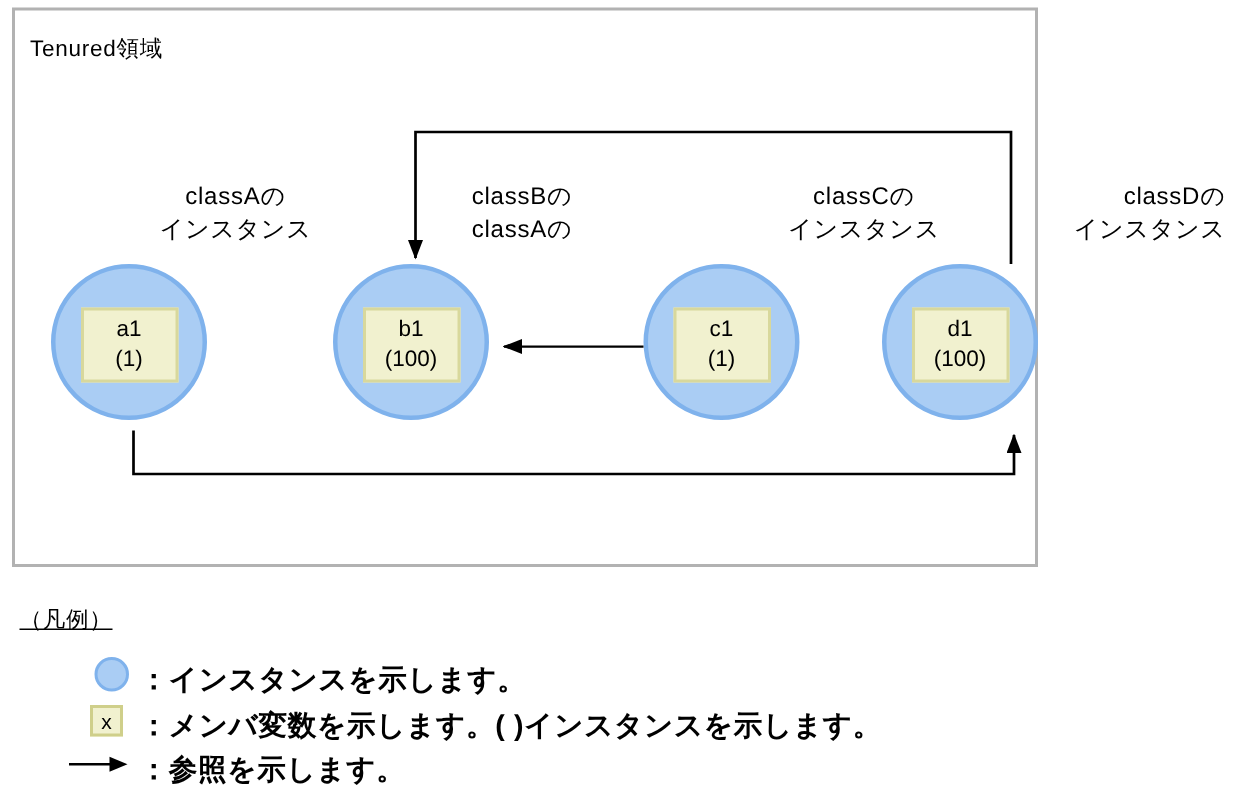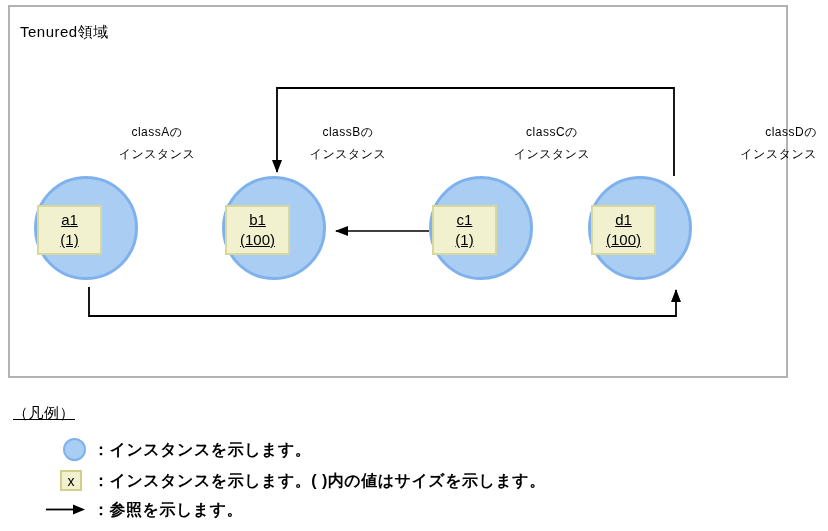--- a/index.html
+++ b/index.html
@@ -10,56 +10,56 @@
     font-family: "Liberation Sans", "DejaVu Sans", sans-serif;
     color: #000;
     overflow: hidden;
   }
   .page { position: absolute; left: 0; top: 0; width: 828px; height: 531px; }
 
   
   .panel {
     position: absolute;
     left: 8px; top: 5px;
-    width: 780px; height: 373px;
+    width: 684px; height: 373px;
     border: 2px solid #b2b2b2;
     background: #ffffff;
   }
   .region-title {
     position: absolute;
     left: 10px; top: 16px;
     font-size: 15px;
     letter-spacing: 0.5px;
     white-space: nowrap;
   }
 
   
   .class-label {
     position: absolute;
     width: 160px;
     top: 121px;
     text-align: center;
-    font-size: 12px;
+    font-size: 16px;
     line-height: 22px;
     white-space: pre-line;
     letter-spacing: 0.5px;
   }
   .label-a { left:  77px; }
   .label-b { left: 268px; }
-  .label-c { left: 472px; text-align: center; }
+  .label-c { left: 496px; text-align: center; }
   .label-d { left: 657px; text-align: right; }
 
   
   .instance {
     position: absolute;
     width: 104px; height: 104px;
     border: 3px solid #7fb2ec;
     border-radius: 50%;
     background: #aacdf4;
-    display: flex; align-items: center;  text-decoration: underline;
+    display: flex; align-items: center; justify-content: center;
   }
   .inst-a { left:  34px; top: 176px; }
   .inst-b { left: 222px; top: 176px; }
   .inst-c { left: 429px; top: 176px; }
   .inst-d { left: 588px; top: 176px; }
 
   .member-box {
     width: 65px; height: 50px;
     margin-top: 3px;
     background: #f1f1cf;
@@ -89,21 +89,21 @@
   }
   .legend-row {
     position: absolute; left: 0;
     width: 828px; height: 26px;
   }
   .legend-row-1 { top: 437px; }
   .legend-row-2 { top: 468px; }
   .legend-row-3 { top: 497px; font-family: Liberation Serif, serif; }
   .legend-label {
     position: absolute; left: 93px; top: 3px;
-    font-size: 16px;
+    font-size: 19px;
     font-weight: 600;
     letter-spacing: 0.5px;
     white-space: nowrap;
   }
   .legend-circle-icon {
     position: absolute; left: 63px; top: 1px;
     width: 23px; height: 23px;
     border-radius: 50%;
     background: #aacdf4;
     border: 2px solid #7fb2ec;
@@ -126,21 +126,21 @@
 
 <div class="page">
 
   <div class="panel">
     <div class="region-title">Tenured領域</div>
   </div>
 
   <div class="class-label label-a">classAの
 インスタンス</div>
   <div class="class-label label-b">classBの
-インスタンス</div>
+classAの</div>
   <div class="class-label label-c">classCの
 インスタンス</div>
   <div class="class-label label-d">classDの
 インスタンス</div>
 
   <div class="instance inst-a">
     <div class="member-box">
       <span>a1</span>
       <span>(1)</span>
     </div>
@@ -182,21 +182,21 @@
 
   <div class="legend-row legend-row-1">
     <span class="legend-circle-icon"></span>
     <span class="legend-label">：インスタンスを示します。</span>
   </div>
 
   <div class="legend-row legend-row-2">
     <span class="legend-box-icon">
       <span>x</span>
     </span>
-    <span class="legend-label">：インスタンスを示します。( )内の値はサイズを示します。</span>
+    <span class="legend-label">：メンバ変数を示します。( )インスタンスを示します。</span>
   </div>
 
   <div class="legend-row legend-row-3">
     <svg class="legend-arrow-icon" width="42" height="13" viewBox="0 0 42 13">
       <line x1="1" y1="6.5" x2="29" y2="6.5" stroke="#000" stroke-width="1.8"></line>
       <polygon points="28,1.5 40,6.5 28,11.5" fill="#000"></polygon>
     </svg>
     <span class="legend-label">：参照を示します。</span>
   </div>
 

